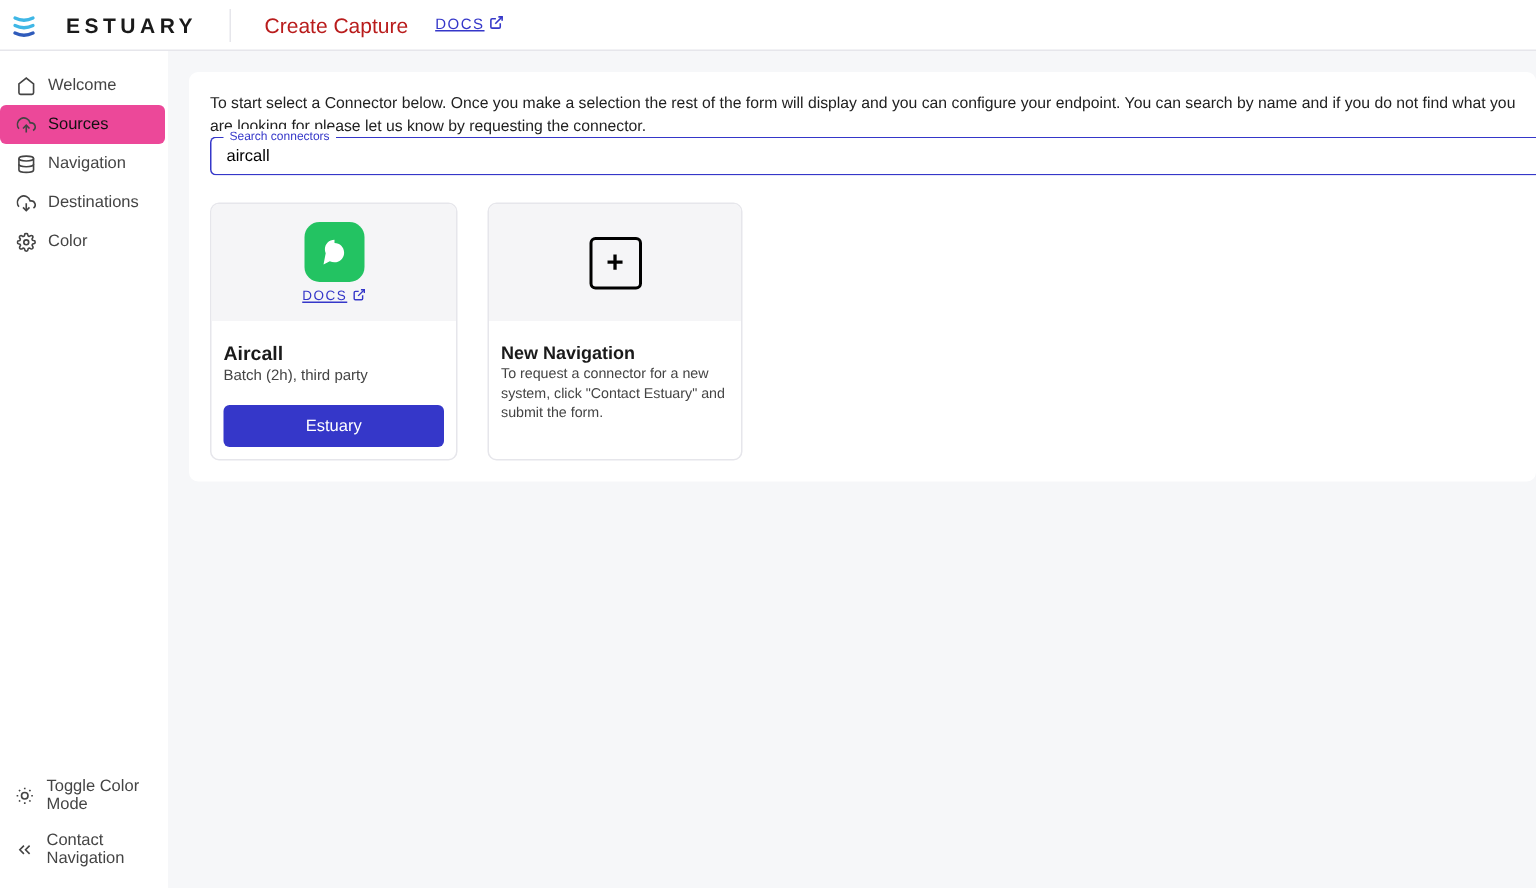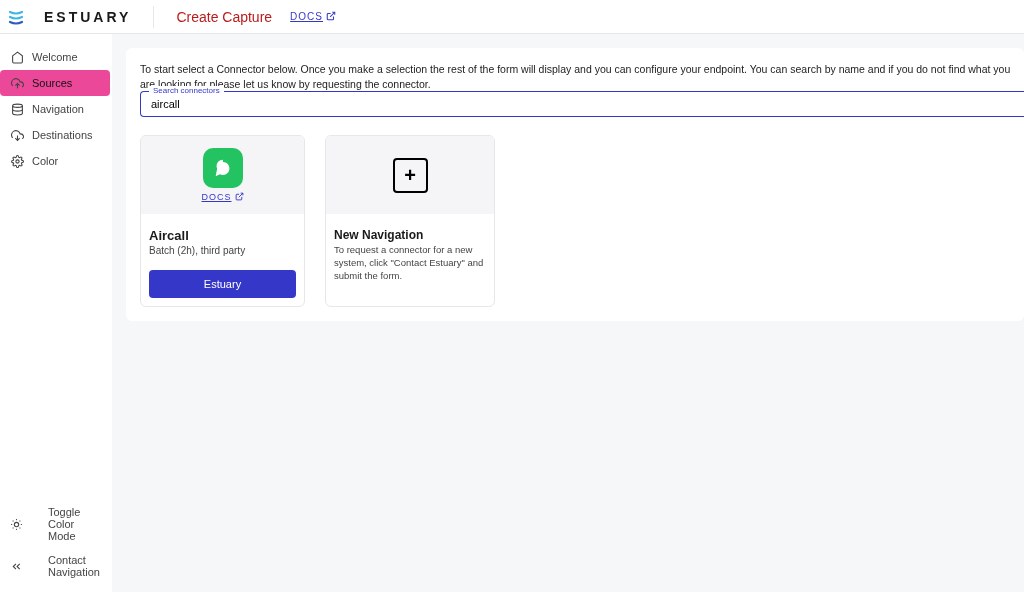--- a/index.html
+++ b/index.html
@@ -63,21 +63,21 @@
       color:#444;
       cursor:pointer;
       border-radius:4px;
       margin-right:2px;
       text-align:right;
     }
     .nav-item.active{background:#ec4899;color:#111;}
     .nav-icon{width:14px;height:14px;display:flex;align-items:center;justify-content:center;}
     .sidebar-bottom{margin-top:auto;padding-bottom:8px;}
     .side-action{
-      display:flex;align-items:center;gap:25px;
+      display:flex;align-items:center;gap:8px;
       padding:6px 10px;font-size:11px;color:#444;cursor:pointer;
     }
 
     
     .content-area{flex:1;background:var(--bg);padding:14px 0 14px 14px;}
     .content-panel{
       background:var(--panel);
       border-radius:6px;
       padding:14px;
       padding-right:0;

